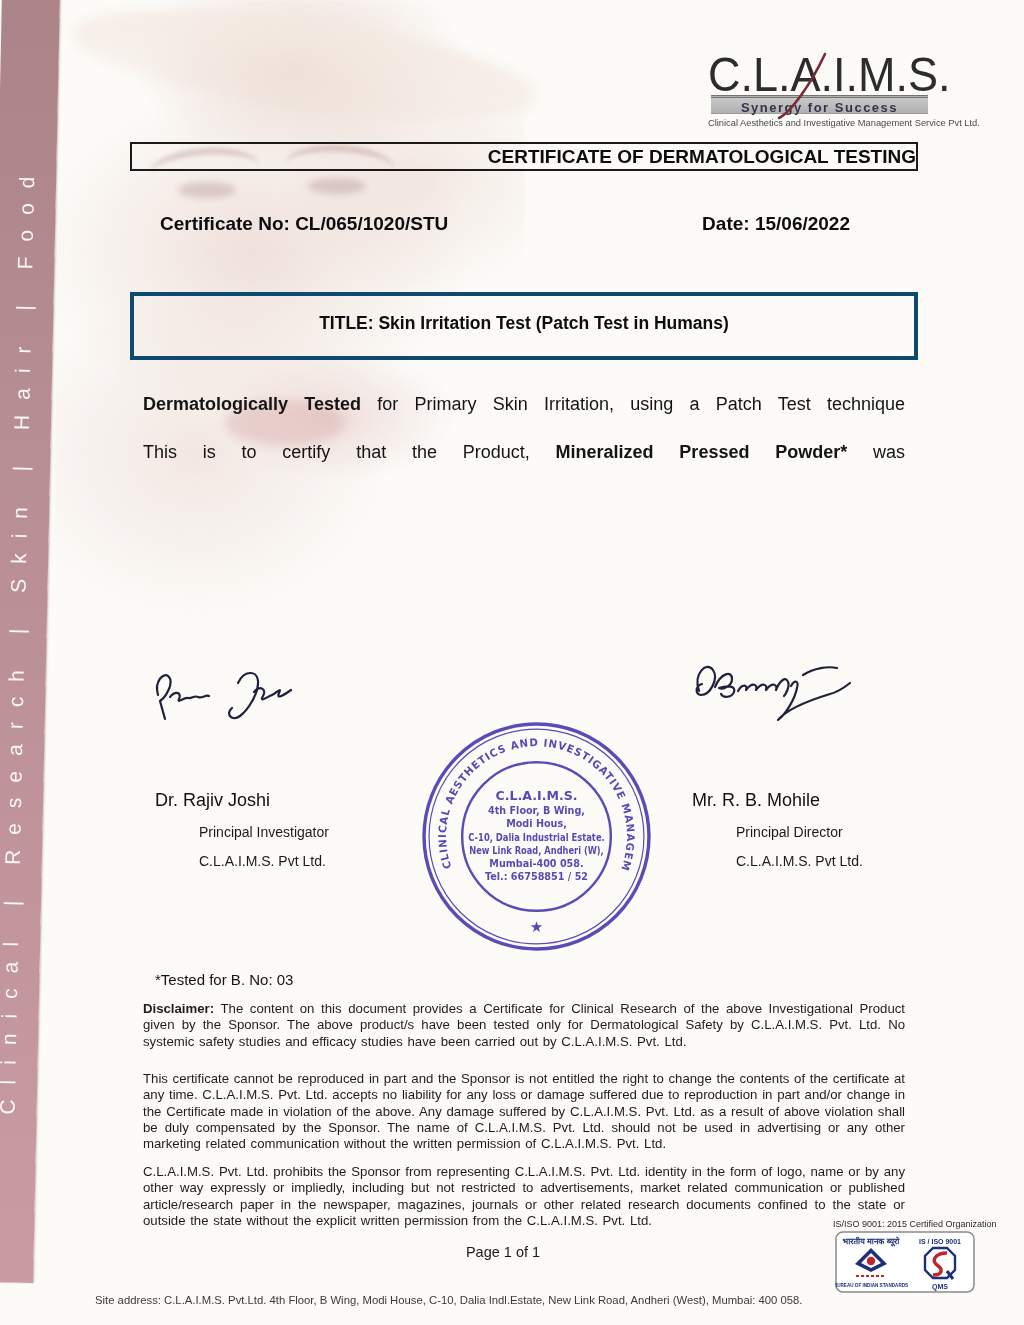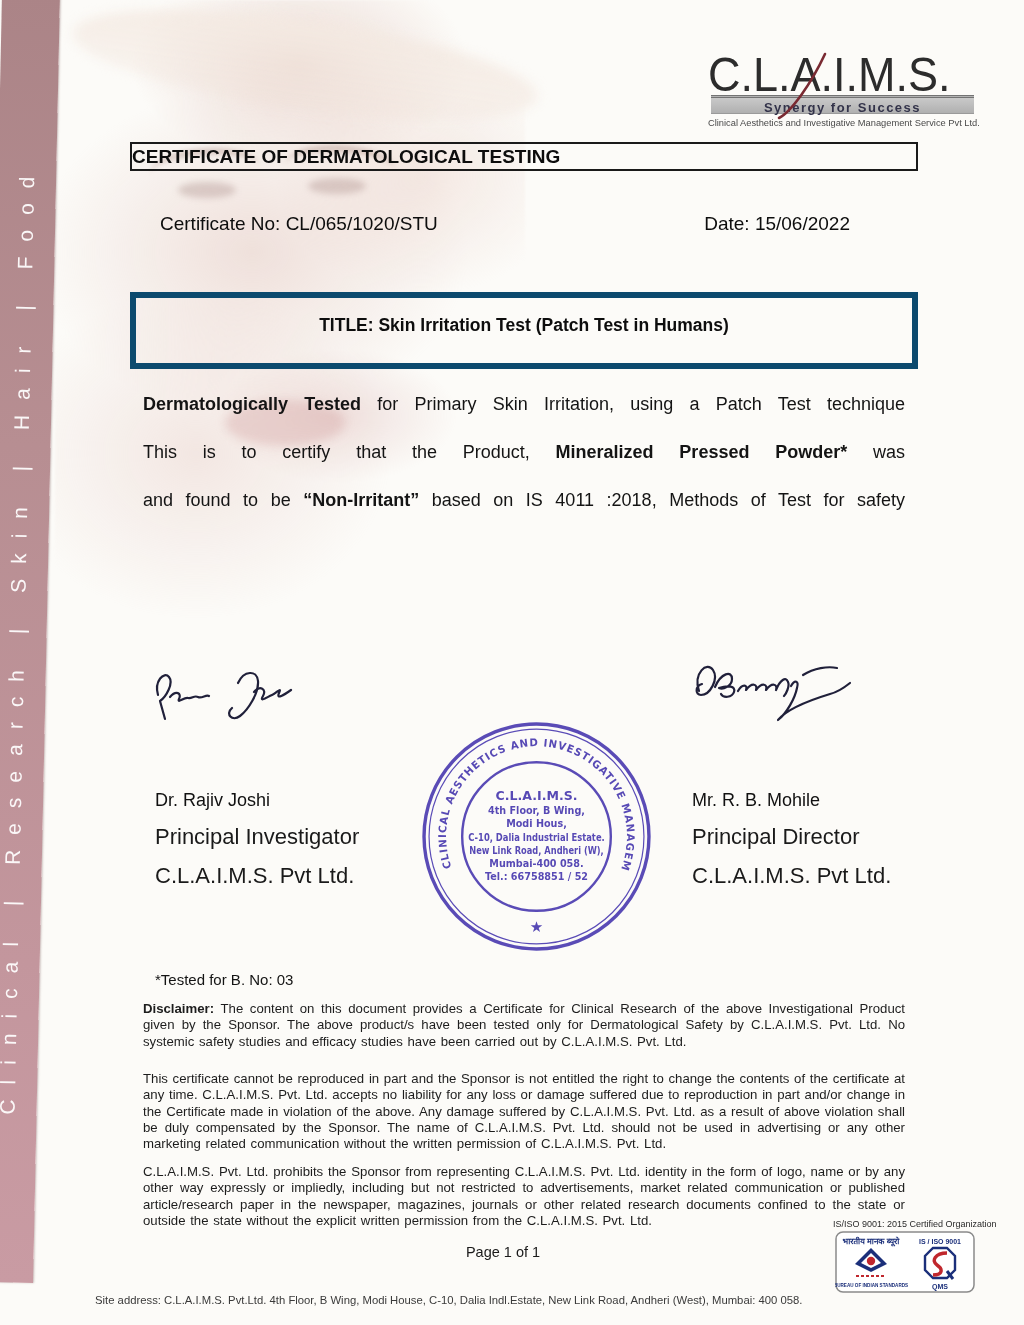--- a/index.html
+++ b/index.html
@@ -51,56 +51,56 @@
     writing-mode:vertical-rl; transform:rotate(180deg);
     font-size:21px; letter-spacing:15px; color:rgba(255,255,255,.93);
     font-family:"Liberation Sans", sans-serif; white-space:nowrap;
   }
 
   
   .wordmark { left:708px; top:48px; width:280px; z-index:3;
     font-size:45px; font-weight:400; color:#2c2c2c; letter-spacing:0px;
     transform:scale(1.0,1.06); transform-origin:left top; white-space:nowrap; }
   .swoosh { left:773px; top:50px; z-index:4; }
-  .tagline-bar { left:711px; top:95px; width:263px; height:19px; z-index:3;
+  .tagline-bar { left:711px; top:95px; width:217px; height:19px; z-index:3;
     background:linear-gradient(#c9c9c9,#b0b0b0);
     border-top:3px double #737373; border-bottom:1px solid #9a9a9a;
     text-align:center; }
   .tagline-bar span { font-size:13px; font-weight:700; color:#33334a;
     letter-spacing:1.5px; line-height:16px; }
   .logo-caption { left:708px; top:118px; width:280px; z-index:3;
     font-size:9.3px; color:#4a4a4a; }
 
   
   .header-box { left:130px; top:142px; width:788px; height:29px; z-index:3;
-    border:2px solid #1a1a1a; text-align:left; background:transparent; }
+    border:2px solid #1a1a1a; text-align:right; background:transparent; }
   .header-box span { font-size:19px; font-weight:700; line-height:26px; color:#0d0d0d; }
   .meta-row { left:160px; top:213px; width:690px; z-index:3;
     display:flex; justify-content:space-between;
-    font-size:19px; font-weight:400; color:#0d0d0d; }
-  .title-box { left:130px; top:292px; width:788px; height:77px; z-index:3;
-    border:6px solid #0c4a6e; text-align:center; padding-top:14px; }
+    font-size:19px; font-weight:700; color:#0d0d0d; }
+  .title-box { left:130px; top:292px; width:788px; height:68px; z-index:3;
+    border:4px solid #0c4a6e; text-align:center; padding-top:14px; }
   .title-box div { font-size:17.5px; font-weight:700; line-height:27px; color:#0d0d0d; }
 
   
   .bodytext { left:143px; top:380px; width:762px; z-index:3;
     font-size:18px; color:#141414; }
   .bline { height:48px; line-height:48px; white-space:normal; }
   .jl { text-align:justify; text-align-last:justify; }
   .bline b { font-weight:700; }
 
   
   .sig { z-index:3; }
   .sig path { fill:none; stroke:#20203a; stroke-width:2.2;
     stroke-linecap:round; stroke-linejoin:round; }
   .sig-left { left:150px; top:665px; }
   .sig-right { left:685px; top:655px; }
   .sgn-block { z-index:3; }
   .sgn-name { font-size:18px; font-weight:400; color:#111; }
-  .sgn-line { font-size:22px; color:#1a1a1a; margin-top:13px; }
+  .sgn-line { font-size:14px; color:#1a1a1a; margin-top:13px;margin-left:44px; }
   .sgn-left { left:155px; top:790px; }
   .sgn-right { left:692px; top:790px; }
 
   .stamp { left:418px; top:718px; z-index:3; opacity:.93; }
   .stamp circle { fill:none; stroke:#4e3eb2; }
   .stamp text { fill:#4b3cb0; font-family:"DejaVu Sans", sans-serif; font-weight:700; }
   .stamp .rim { font-size:10.6px; letter-spacing:1px; }
   .stamp .c-big { font-size:12.5px; text-anchor:middle; }
   .stamp .c-sm { font-size:9.6px; text-anchor:middle; }
   .stamp .star { font-size:15px; text-anchor:middle; }
@@ -154,21 +154,20 @@
   <span>Date: 15/06/2022</span>
 </div>
 
 <div class="abs title-box">
   <div>TITLE: Skin Irritation Test (Patch Test in Humans)</div>
 </div>
 
 <div class="abs bodytext">
   <div class="bline jl"><span></span><b>Dermatologically Tested</b><span> for Primary Skin Irritation, using a Patch Test technique</span></div>
   <div class="bline jl"><span>This is to certify that the Product, </span><b>Mineralized Pressed Powder*</b><span> was</span></div>
-  <div class="bline jl"><span>and found to be </span><b>“Non-Irritant”</b><span> based on IS 4011 :2018, Methods of Test for safety</span></div>
 </div>
 
 <svg class="abs sig sig-left" width="150" height="65" viewBox="0 0 150 65">
   <path d="M8,30 C4,16 14,6 19,12 C24,18 16,32 10,36 L15,54"></path>
   <path d="M20,32 C26,25 32,28 29,34 C27,39 34,32 38,33 C42,34 44,30 48,32 C52,34 56,29 59,31"></path>
   <path d="M88,18 C94,5 107,5 108,16 C109,28 98,45 90,51 C82,57 75,49 82,43"></path>
   <path d="M104,27 C110,20 117,24 113,31 C109,38 117,32 122,30 C127,28 132,21 129,28 C126,35 134,30 141,25"></path>
 </svg>
 <svg class="abs sig sig-right" width="172" height="86" viewBox="0 0 172 86">
   <path d="M14,36 C8,18 22,6 28,15 C34,24 25,40 16,40 C10,40 10,31 17,29"></path>

